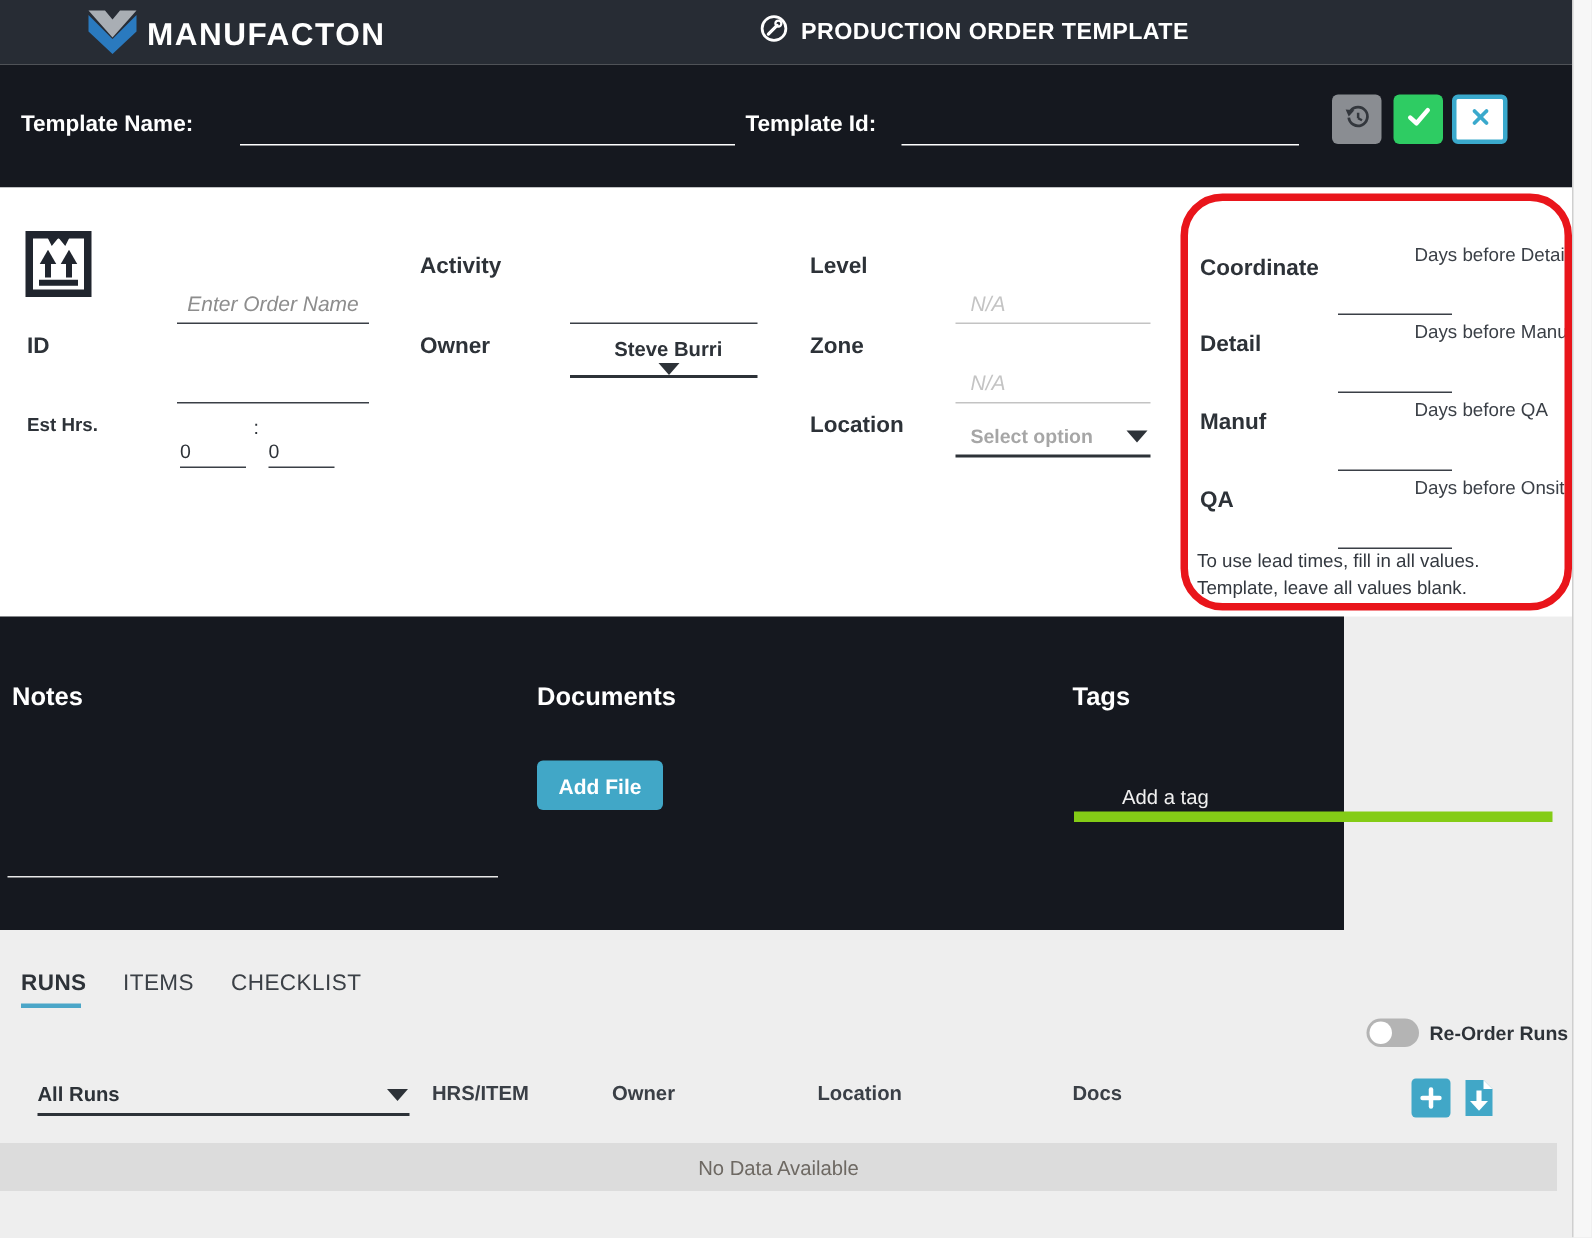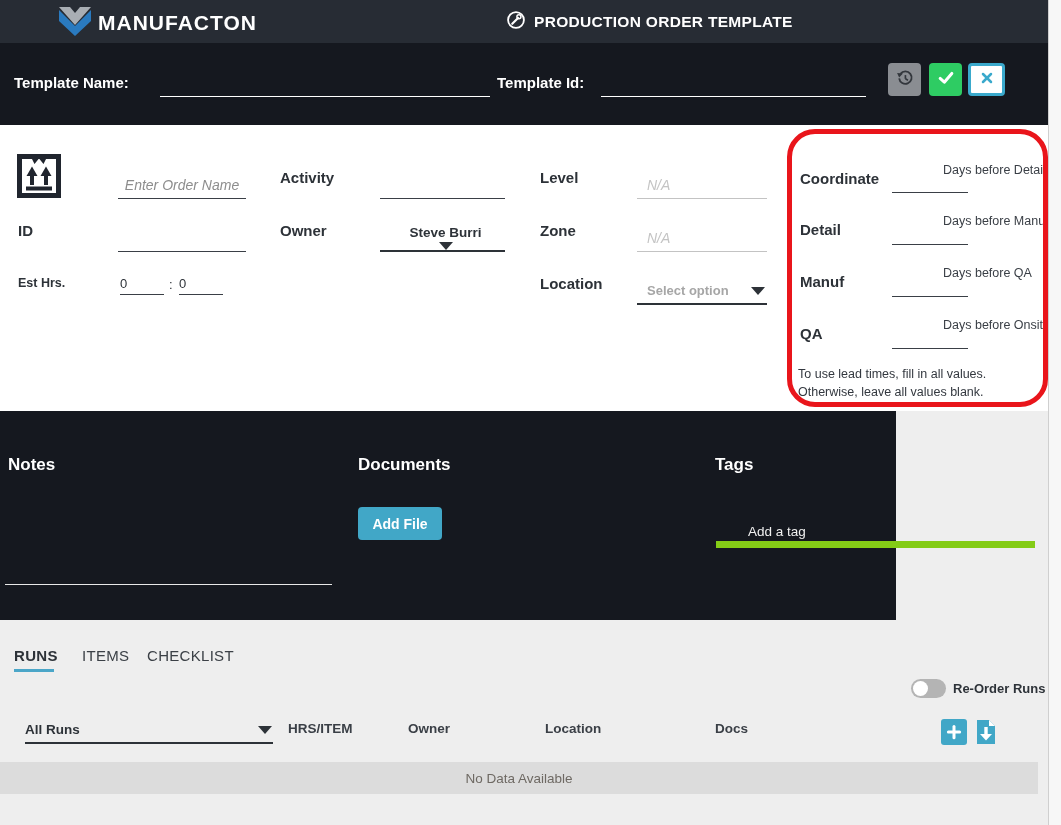--- a/index.html
+++ b/index.html
@@ -23,21 +23,21 @@
              display:flex; align-items:center; justify-content:center; cursor:pointer; padding:0; }
   .btn-undo { left:888px; background:#8a8d92; }
   .btn-check { left:929px; background:#2ecc63; }
   .btn-close { left:968px; width:37px; background:#ffffff; border:3px solid #3aa9cc; }
 
   
   .form-card { position:absolute; left:0; top:125px; width:1048px; height:286px; background:#ffffff; overflow:hidden; }
   .f-label { position:absolute; color:#2d3238; font-weight:bold; font-size:15px; }
   .f-label-sm { position:absolute; color:#2d3238; font-weight:bold; font-size:12.5px; }
   .u-input { position:absolute; background:transparent; border:none; outline:none; height:27px;
-             border-bottom:1.5px solid #3a3f46; font-size:14px; color:#2d3238; font-family:"Liberation Sans",sans-serif; }
+             border-bottom:1.5px solid #3a3f46; font-size:14px; color:#2d3238; font-family:"Liberation Sans",sans-serif;margin-top:17px; }
   .u-input.light { border-bottom:1px solid #c3c3c3; padding-left:10px; }
   .u-input::placeholder { color:#8d8d8d; font-style:italic; }
   .u-input.light::placeholder { color:#c4c4c4; font-style:italic; }
   .sel { position:absolute; height:27px; border-bottom:2px solid #2d3238; display:flex; align-items:center;
          justify-content:space-between; cursor:pointer; }
   .sel-value { font-weight:bold; font-size:13.5px; color:#2d3238; }
   .sel-value.placeholder { color:#a6a6a6; }
   .caret { width:0; height:0; border-left:7px solid transparent; border-right:7px solid transparent;
            border-top:8px solid #2d3238; }
   .lead-hint { position:absolute; font-size:12.5px; color:#3a3f46; white-space:nowrap; }
@@ -192,38 +192,38 @@
 
       <span class="f-label" style="left:800px; top:148px;">Manuf</span>
       <input class="u-input" style="left: 892px; top: 147px; width: 76px; height: 25px;">
       <span class="lead-hint" style="left:943px; top:141px;">Days before QA</span>
 
       <span class="f-label" style="left:800px; top:200px;">QA</span>
       <input class="u-input" style="left: 892px; top: 199px; width: 76px; height: 25px;">
       <span class="lead-hint" style="left:943px; top:193px;">Days before Onsite</span>
 
       <span class="lead-note" style="left:798px; top:240px;">To use lead times, fill in all values.</span>
-      <span class="lead-note" style="left:798px; top:258px;">Otherwise, leave all values blank.</span>
+      <span class="lead-note" style="left:798px; top:258px;">Template, leave all values blank.</span>
     </div>
 
     <div class="annotation"></div>
 
     <div class="dark-section">
       <span class="d-heading" style="left:8px; top:44px;">Notes</span>
       <div class="notes-line"></div>
       <span class="d-heading" style="left:358px; top:44px;">Documents</span>
       <button class="add-file-btn">Add File</button>
       <span class="d-heading" style="left:715px; top:44px;">Tags</span>
       <input class="tag-input" placeholder="Add a tag" style="">
     </div>
 
     <div class="runs-section">
       <span class="tab active" style="left:14px;">RUNS</span>
       <span class="tab" style="left:82px;">ITEMS</span>
-      <span class="tab" style="left:147px;">CHECKLIST</span>
+      <span class="tab" style="left:154px;">CHECKLIST</span>
       <div class="tab-underline"></div>
 
       <div class="toggle">
         <div class="toggle-knob"></div>
       </div>
       <span class="toggle-label">Re-Order Runs</span>
 
       <div class="allruns">
         <span class="sel-value">All Runs</span>
         <span class="caret"></span>

